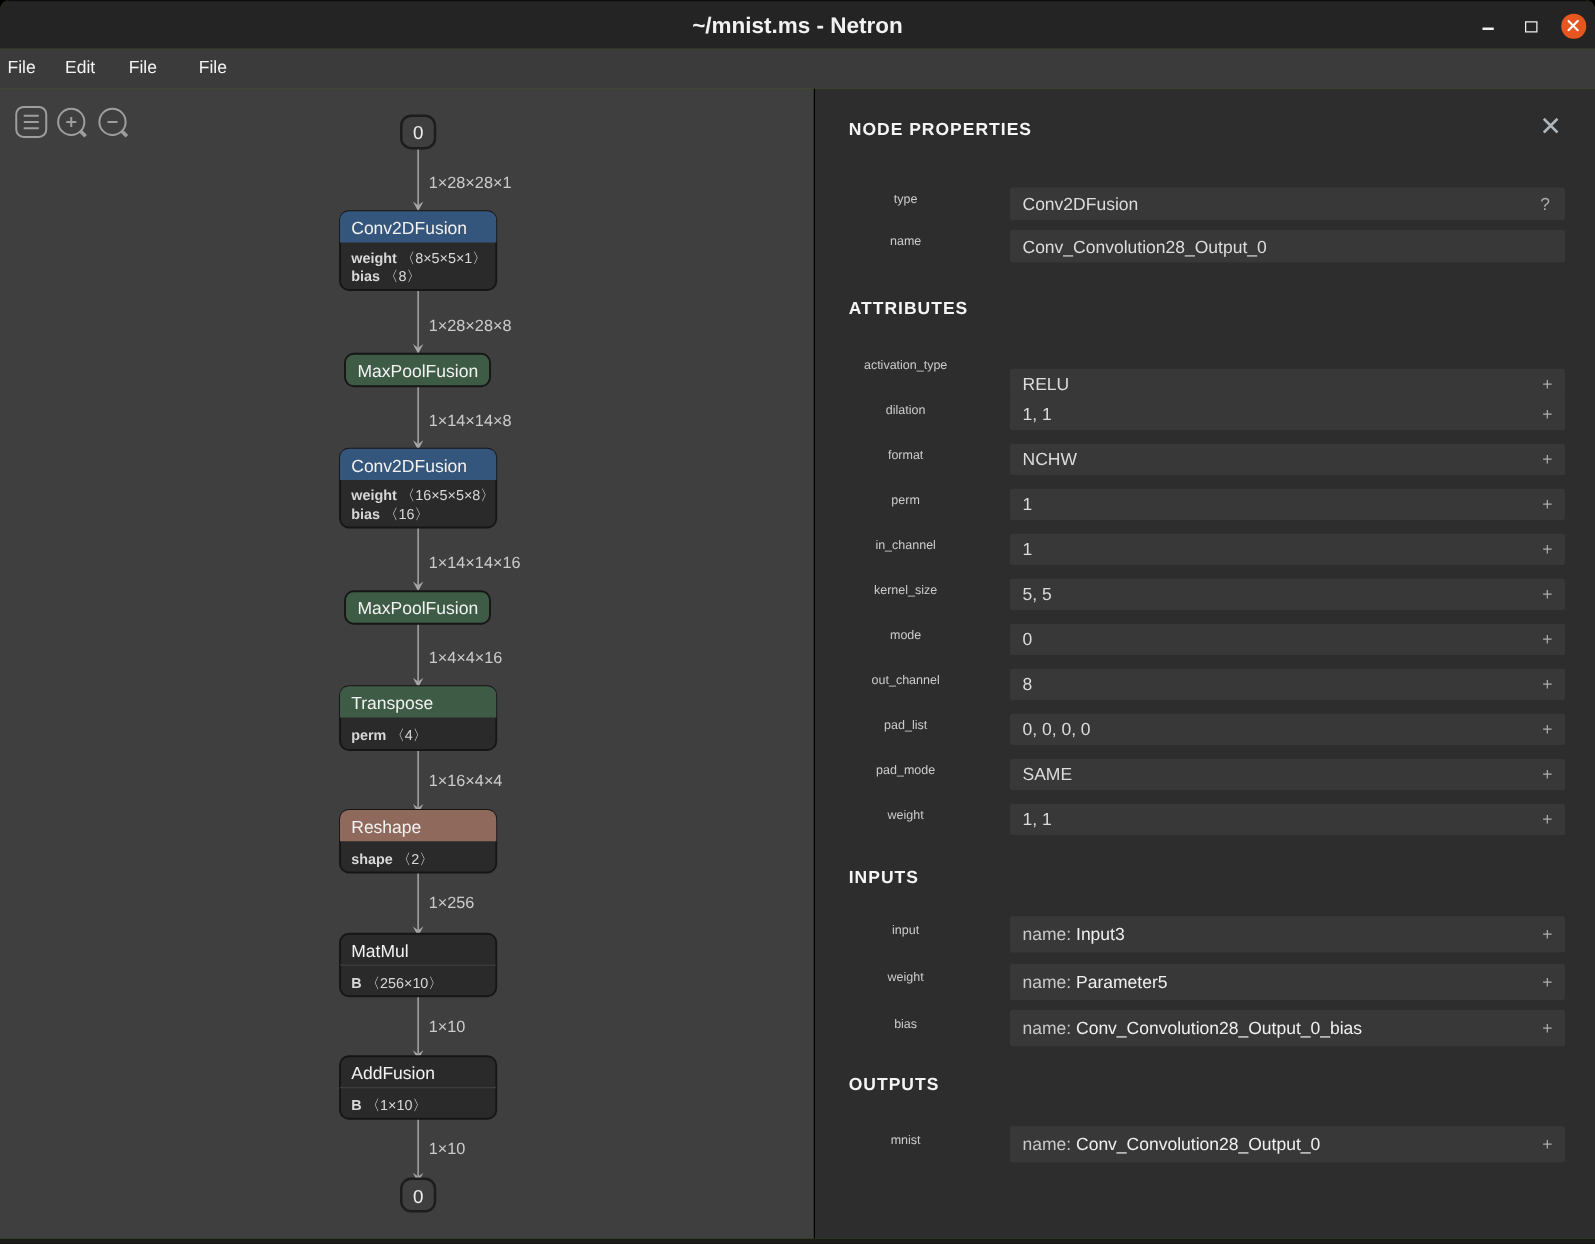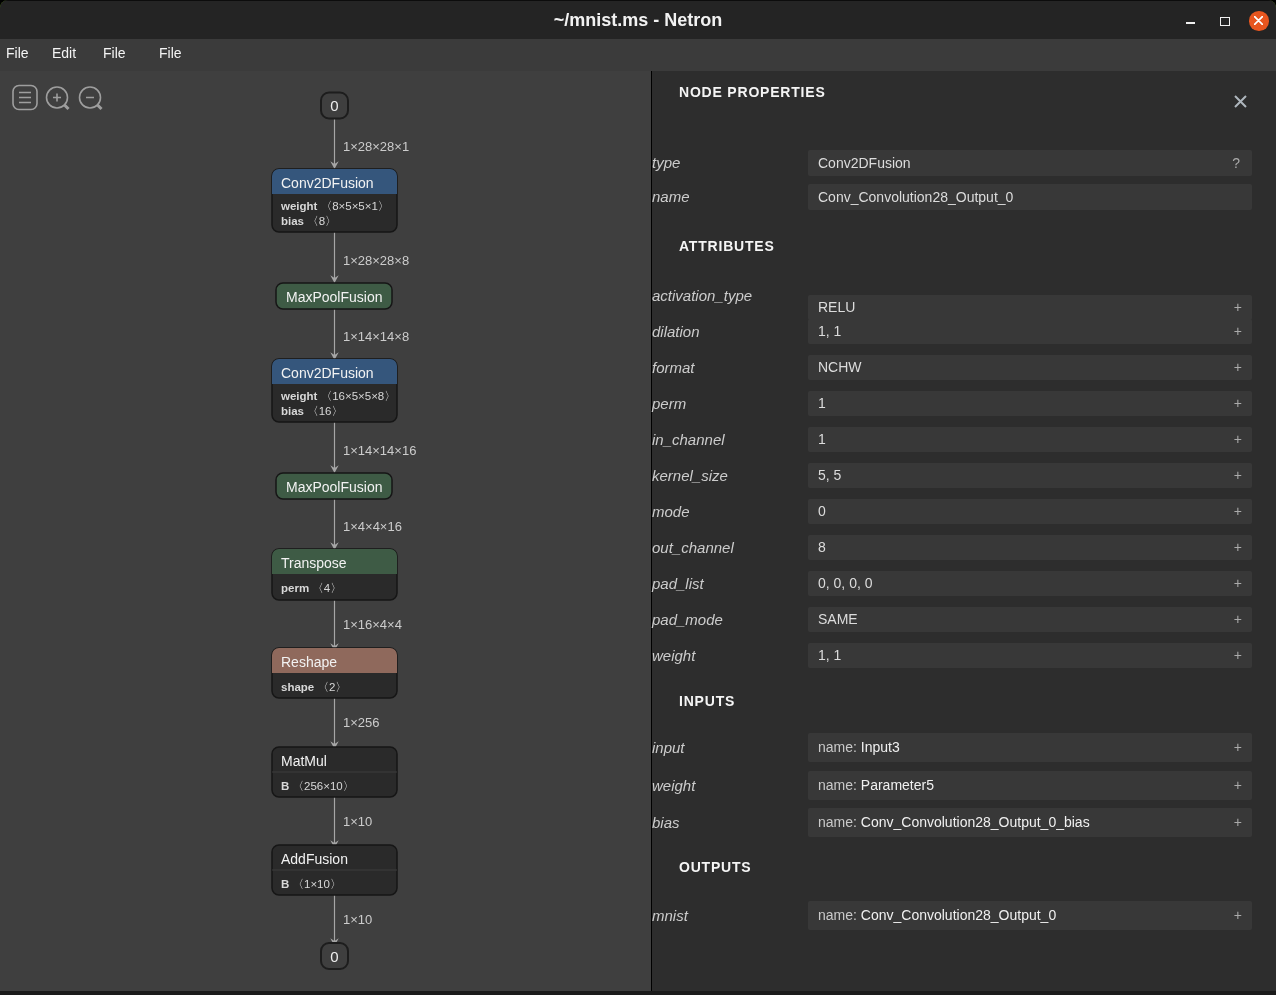--- a/index.html
+++ b/index.html
@@ -25,22 +25,22 @@
 #graph { position:absolute; left:0; top:71px; width:651px; height:920px;
   background:#3f3f3f; }
 #sidebar { position:absolute; left:651px; top:71px; width:625px; height:920px;
   background:#2d2d2d; border-left:1px solid #000; color:#dcdcdc; }
 #bottomstrip { position:absolute; left:0; top:991px; width:1276px; height:4px;
   background:#1b1b1b; }
 
 .sechdr { position:absolute; left:27px; color:#f5f5f5; font-weight:bold;
   font-size:14px; letter-spacing:0.8px; }
 .closex { position:absolute; left:582px; top:22.5px; }
-.lbl { position:absolute; left:0; width:145px; text-align:left; color:#cccccc;
-  font-size:15px;font-style:italic; }
+.lbl { position:absolute; left:0; width:145px; text-align:center; color:#cccccc;
+  font-size:10px; }
 .valbox { position:absolute; left:156px; width:444px; background:#383838;
   border-radius:2px; color:#dcdcdc; font-size:14px; }
 .attrbox { height:25px; line-height:25px; padding-left:10px; }
 .plus { position:absolute; right:10px; top:0; color:#aaaaaa; font-size:14px; }
 .qmark { position:absolute; right:12px; top:0; color:#aaaaaa; font-size:14px; }
 .inbox { height:29px; line-height:29px; padding-left:10px; }
 .namep { color:#c9c9c9; }
 .nameb { color:#f0f0f0; font-weight:normal; }
 </style>
 </head>
@@ -171,21 +171,21 @@
       </g>
 
       <g>
         <rect x="321" y="872" width="27" height="26" rx="8" fill="#3f3f3f" stroke="#1d1d1d" stroke-width="2"></rect>
         <text x="334.5" y="891" fill="#eeeeee" font-size="15" text-anchor="middle">0</text>
       </g>
     </svg>
   </div>
   <div id="sidebar">
 
-    <div class="sechdr" style="top:13px">NODE PROPERTIES</div>
+    <div class="sechdr" style="top:24px">NODE PROPERTIES</div>
     <div class="closex"><svg width="13" height="13" viewBox="0 0 13 13">
           <path d="M1 1 L12 12 M12 1 L1 12" stroke="#aeb6bd" stroke-width="2"></path>
         </svg></div>
     <div class="lbl" style="top:83px">type</div>
     <div class="valbox attrbox" style="top:79px;height:26px;line-height:26px">Conv2DFusion<span class="qmark">?</span></div>
     <div class="lbl" style="top:117px">name</div>
     <div class="valbox attrbox" style="top:113px;height:26px;line-height:26px">Conv_Convolution28_Output_0</div>
     <div class="sechdr" style="top:167px">ATTRIBUTES</div>
     <div class="lbl" style="top:216px">activation_type</div>
     <div class="valbox attrbox" style="top:224px">RELU<span class="plus">+</span></div>

